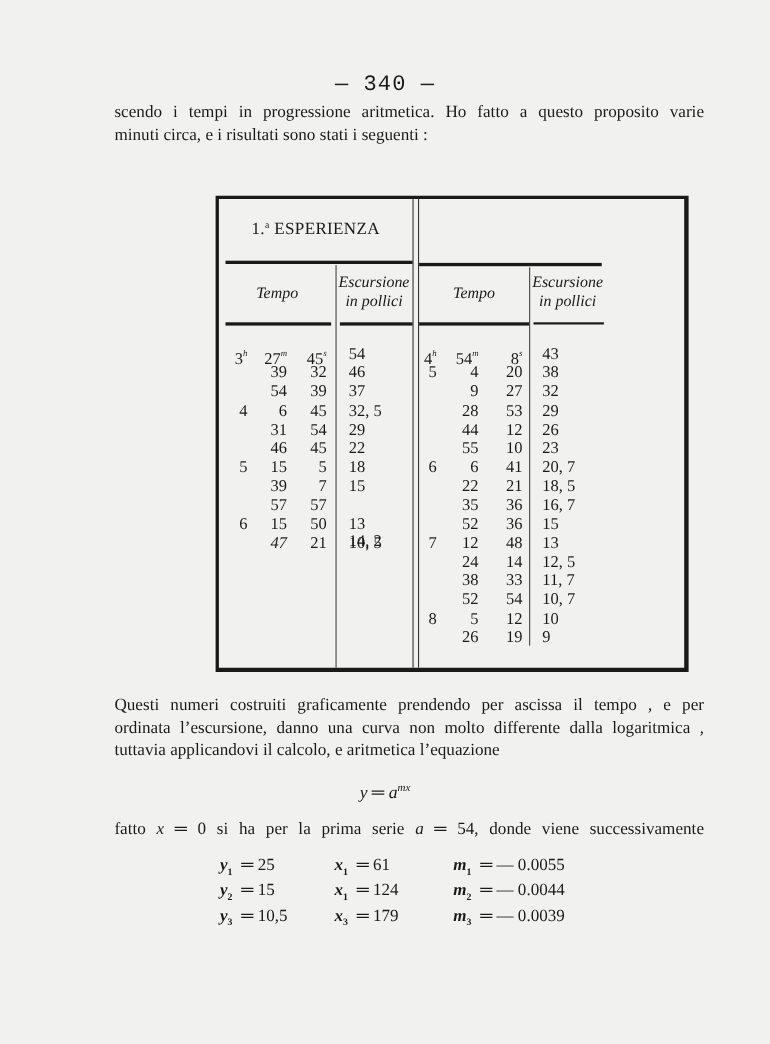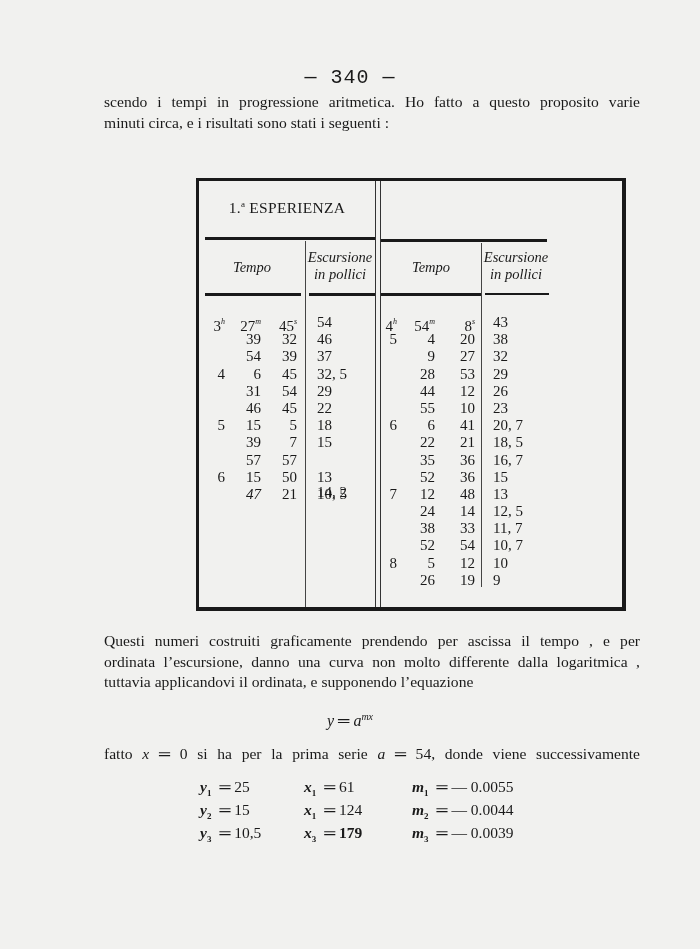--- a/index.html
+++ b/index.html
@@ -278,21 +278,21 @@
           <span style="right: 76px;"><span style="position: static;">19</span></span>
           <span style="left: 112px; text-align: left;">9</span>
         </div>
       </div>
   </div>
 </div>
 
 <div id="after" class="para">
   <span class="line">Questi numeri costruiti graficamente prendendo per ascissa il tempo , e per</span>
   <span class="line">ordinata l’escursione, danno una curva non molto differente dalla logaritmica ,</span>
-  <span class="line last">tuttavia applicandovi il ordinata, e supponendo l’equazione</span>
+  <span class="line last">tuttavia applicandovi il calcolo, e aritmetica l’equazione</span>
 </div>
 
 <div id="equation">
   <span>y</span><span style="font-style:normal"> ═ </span><span>a</span><sup>mx</sup>
 </div>
 
 <div id="fatto" class="para">
   <span class="line last" style="text-align-last: justify;"><span>fatto </span><i>x</i><span> ═ 0 si ha per la prima serie </span><i>a</i><span> ═ 54, donde viene successivamente</span></span>
 </div>
 
@@ -302,16 +302,16 @@
       <span style="left: 104px;"><span class="var" style="position: static;"><span style="position: static;">x</span><sub>1</sub></span><span style="position: static; margin-left: 8px;">═ 61</span></span>
       <span style="left: 212px;"><span class="var" style="position: static;"><span style="position: static;">m</span><sub>1</sub></span><span style="position: static; margin-left: 8px;">═ — 0.0055</span></span>
     </div>
     <div class="res-row">
       <span style="left: 0px;"><span class="var" style="position: static;"><span style="position: static;">y</span><sub>2</sub></span><span style="position: static; margin-left: 8px;">═ 15</span></span>
       <span style="left: 104px;"><span class="var" style="position: static;"><span style="position: static;">x</span><sub>1</sub></span><span style="position: static; margin-left: 8px;">═ 124</span></span>
       <span style="left: 212px;"><span class="var" style="position: static;"><span style="position: static;">m</span><sub>2</sub></span><span style="position: static; margin-left: 8px;">═ — 0.0044</span></span>
     </div>
     <div class="res-row">
       <span style="left: 0px;"><span class="var" style="position: static;"><span style="position: static;">y</span><sub>3</sub></span><span style="position: static; margin-left: 8px;">═ 10,5</span></span>
-      <span style="left: 104px;"><span class="var" style="position: static;"><span style="position: static;">x</span><sub>3</sub></span><span style="position: static; margin-left: 8px; font-weight: bold;">═ 179</span></span>
+      <span style="left: 104px;"><span class="var" style="position: static;"><span style="position: static;">x</span><sub>3</sub></span><span style="position: static; margin-left: 8px;">═ 179</span></span>
       <span style="left: 212px;"><span class="var" style="position: static;"><span style="position: static;">m</span><sub>3</sub></span><span style="position: static; margin-left: 8px;">═ — 0.0039</span></span>
     </div>
   </div>
 
 </body></html>

